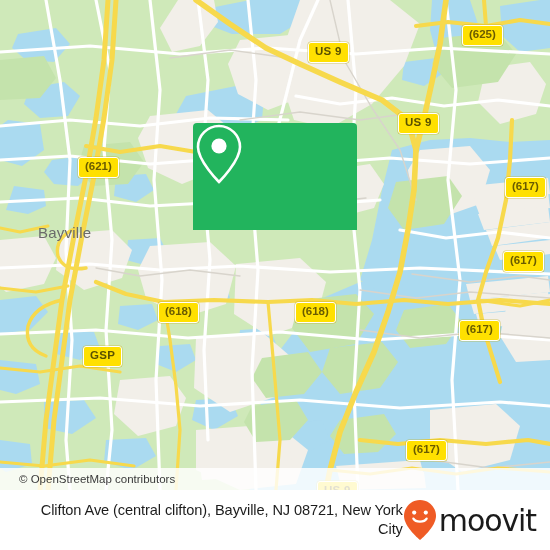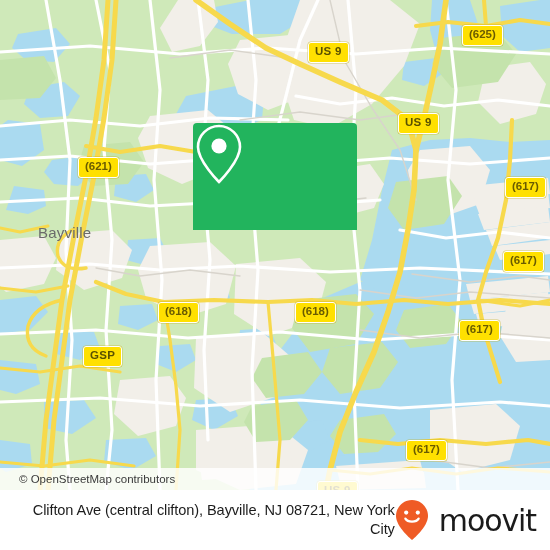--- a/index.html
+++ b/index.html
@@ -59,21 +59,21 @@
   
   #footer{
     position:absolute;left:0;top:490px;width:550px;height:60px;background:#fff;
     display:flex;align-items:center;justify-content:space-between;
     padding:0 14px;box-sizing:border-box;text-align:right;
   }
   #footer-title{
     font-size:14.6px;color:#1c1c1c;line-height:1.33;max-width:400px;
     letter-spacing:-.1px;
   }
-  #brand{display:flex;align-items:center;gap:10px;flex:none;}
+  #brand{display:flex;align-items:center;gap:2px;flex:none;}
   #brand-word{font-size:30px;color:#1b1b1b;letter-spacing:-1.1px;
                font-family:"DejaVu Sans",sans-serif;}
 </style>
 </head>
 <body>
 
 <div id="app">
 
   <div id="map">
     <svg width="550" height="490" viewBox="0 0 550 490" shape-rendering="geometricPrecision">

